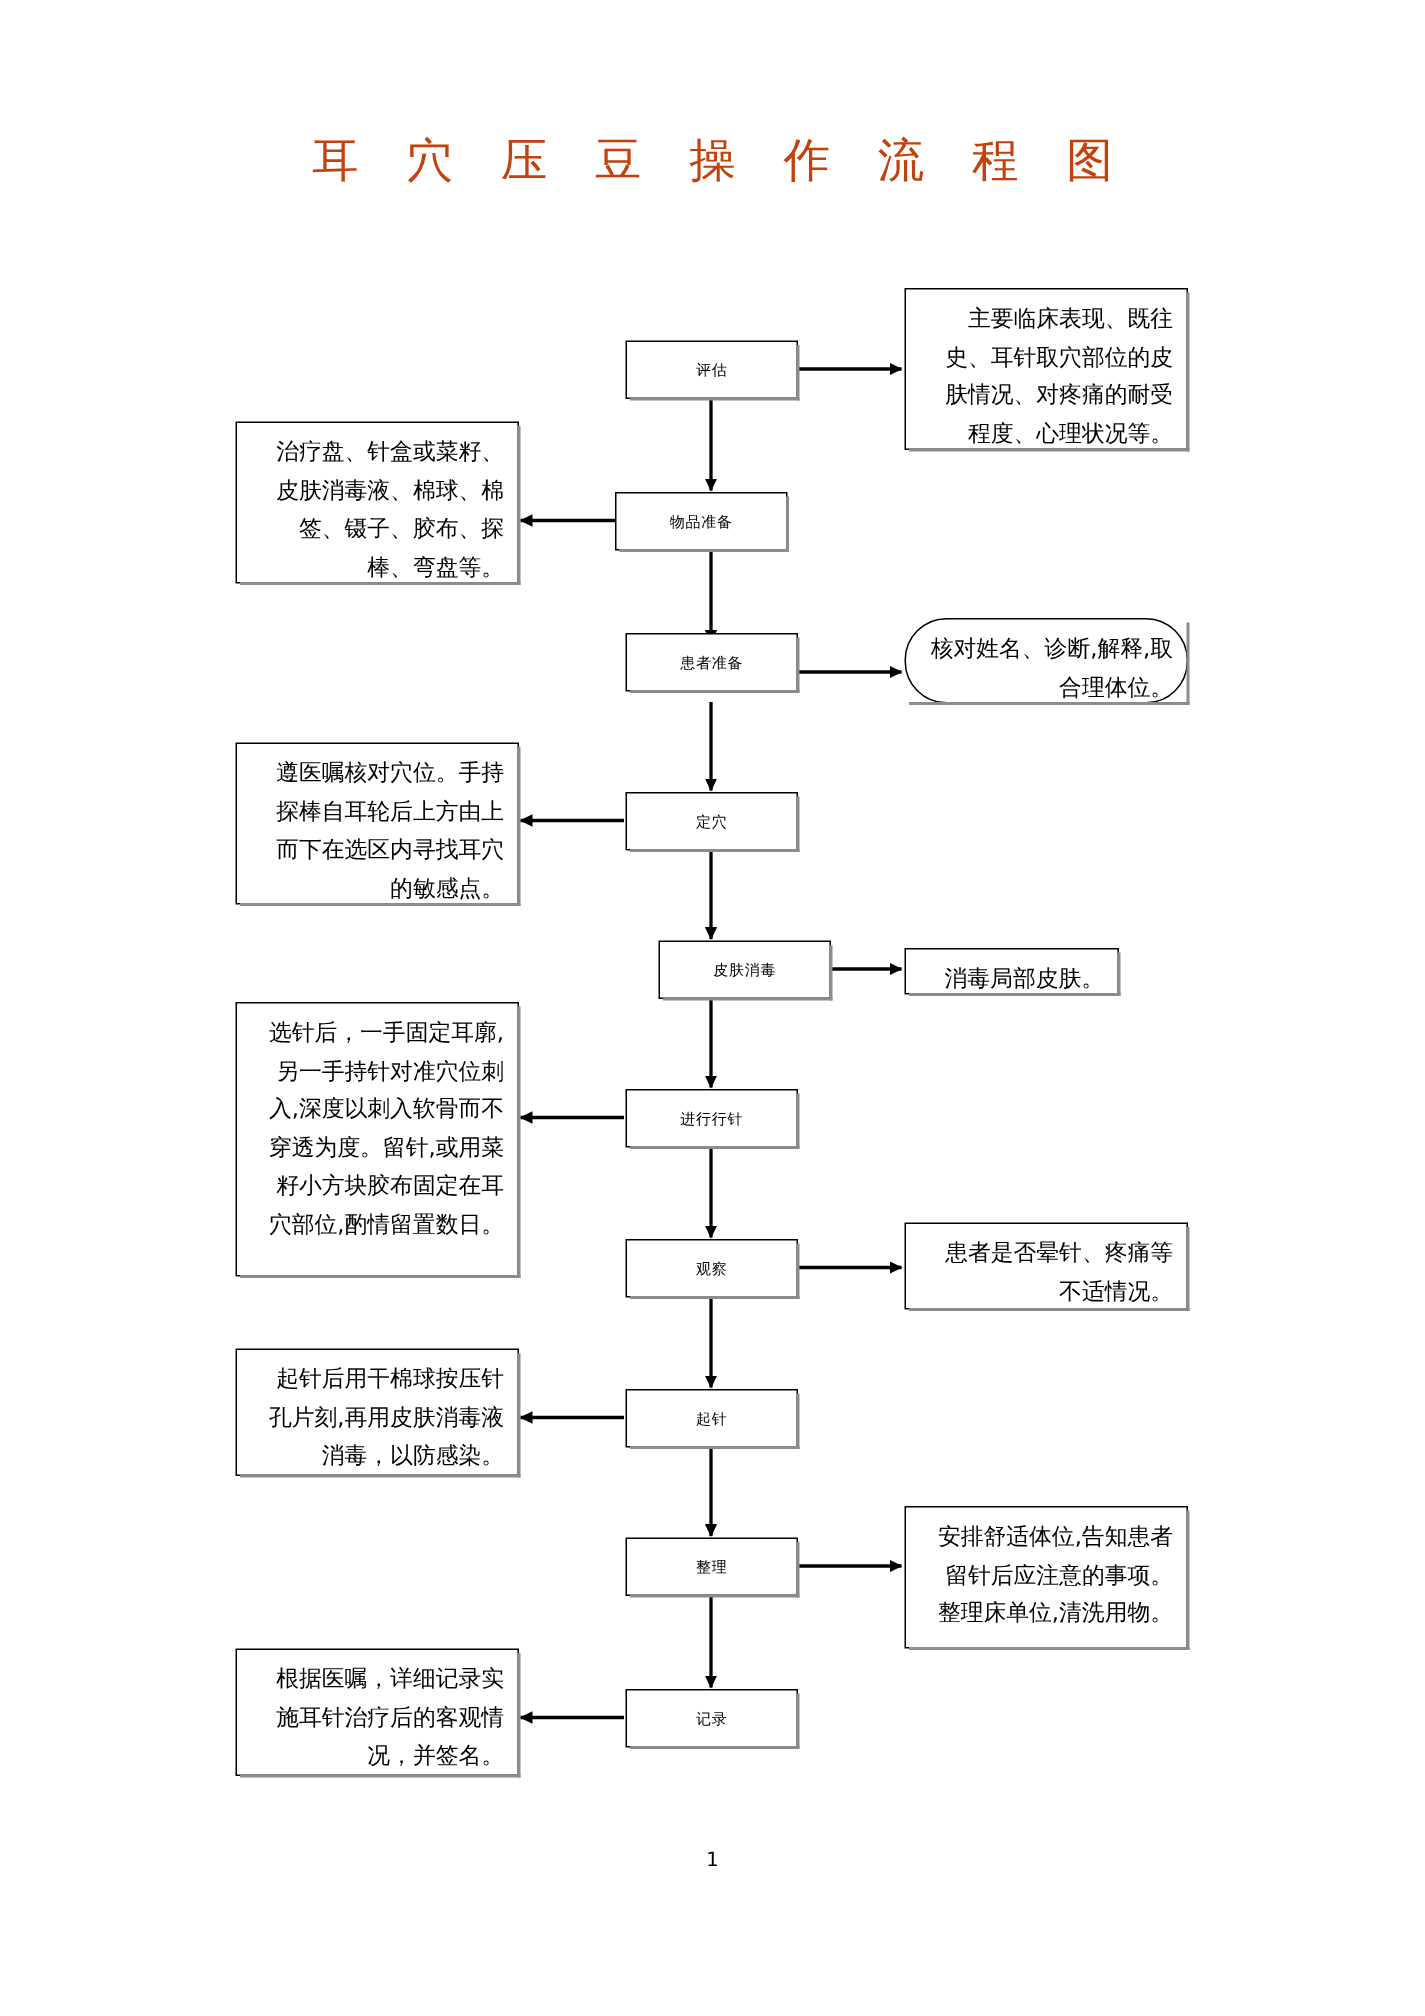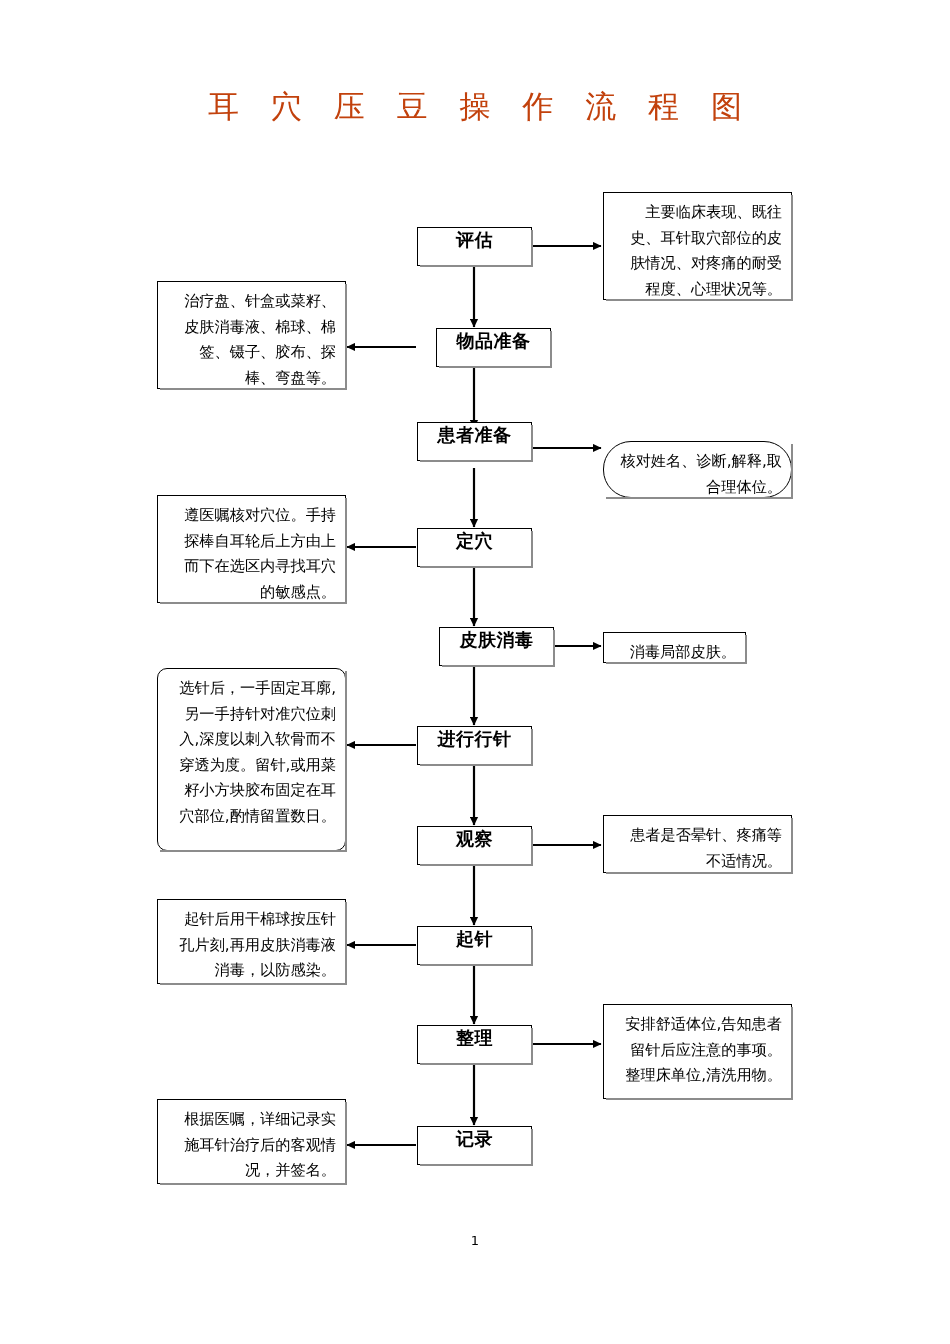--- a/index.html
+++ b/index.html
@@ -29,26 +29,26 @@
     color: #c2410c;
     font-family: "DejaVu Sans", "Liberation Sans", sans-serif;
     white-space: nowrap;
   }
   .node {
     position: absolute;
     box-sizing: border-box;
     border: 1.3px solid #000000;
     background: #ffffff;
     display: flex;
+    align-items: center;
     justify-content: center;
-    font-size: 18px;
+    font-size: 10px;
     color: #000000;
     letter-spacing: 0.5px;
     z-index: 3;
-    font-weight: bold;
   }
   .node::after {
     content: "";
     position: absolute;
     left: 2px;
     top: 100%;
     width: 100%;
     height: 2px;
     background: #8c8c8c;
     z-index: -1;
@@ -152,21 +152,21 @@
       <line x1="416" y1="547" x2="347" y2="547"></line>
       <line x1="416" y1="745" x2="347" y2="745"></line>
       <line x1="416" y1="945" x2="347" y2="945"></line>
       <line x1="416" y1="1145" x2="347" y2="1145"></line>
     </g>
   </svg>
 
   <div class="node" style="left:417px; top:227px; width:115px; height:39px;">
     <span>评估</span>
   </div>
-  <div class="node" style="left:436px; top:328px; width:115px; height:39px;">
+  <div class="node" style="left:410px; top:328px; width:115px; height:39px;">
     <span>物品准备</span>
   </div>
   <div class="node" style="left:417px; top:422px; width:115px; height:39px;">
     <span>患者准备</span>
   </div>
   <div class="node" style="left:417px; top:528px; width:115px; height:39px;">
     <span>定穴</span>
   </div>
   <div class="node" style="left:439px; top:627px; width:115px; height:39px;">
     <span>皮肤消毒</span>
@@ -183,40 +183,40 @@
   <div class="node" style="left:417px; top:1025px; width:115px; height:39px;">
     <span>整理</span>
   </div>
   <div class="node" style="left:417px; top:1126px; width:115px; height:39px;">
     <span>记录</span>
   </div>
 
   <div class="sidebox" style="left:603px; top:192px; width:189px; height:108px;">
     <span>主要临床表现、既往史、耳针取穴部位的皮肤情况、对疼痛的耐受程度、心理状况等。</span>
   </div>
-  <div class="sidebox" style="left:603px; top:441px; width:189px; height:57px;border-radius:28px;">
+  <div class="sidebox" style="left:603px; top:412px; width:189px; height:57px;border-radius:28px;">
     <span>核对姓名、诊断,解释,取合理体位。</span>
   </div>
   <div class="sidebox" style="left:603px; top:632px; width:143px; height:31px;">
     <span>消毒局部皮肤。</span>
   </div>
   <div class="sidebox" style="left:603px; top:815px; width:189px; height:58px;">
     <span>患者是否晕针、疼痛等不适情况。</span>
   </div>
   <div class="sidebox" style="left:603px; top:1004px; width:189px; height:95px;">
     <span>安排舒适体位,告知患者留针后应注意的事项。整理床单位,清洗用物。</span>
   </div>
 
   <div class="sidebox" style="left:157px; top:281px; width:189px; height:108px;">
     <span>治疗盘、针盒或菜籽、皮肤消毒液、棉球、棉签、镊子、胶布、探棒、弯盘等。</span>
   </div>
   <div class="sidebox" style="left:157px; top:495px; width:189px; height:108px;">
     <span>遵医嘱核对穴位。手持探棒自耳轮后上方由上而下在选区内寻找耳穴的敏感点。</span>
   </div>
-  <div class="sidebox" style="left:157px; top:668px; width:189px; height:183px;border-radius:10px;">
+  <div class="sidebox" style="left:157px; top:668px; width:189px; height:183px;">
     <span>选针后，一手固定耳廓,另一手持针对准穴位刺入,深度以刺入软骨而不穿透为度。留针,或用菜籽小方块胶布固定在耳穴部位,酌情留置数日。</span>
   </div>
   <div class="sidebox" style="left:157px; top:899px; width:189px; height:85px;">
     <span>起针后用干棉球按压针孔片刻,再用皮肤消毒液消毒，以防感染。</span>
   </div>
   <div class="sidebox" style="left:157px; top:1099px; width:189px; height:85px;">
     <span>根据医嘱，详细记录实施耳针治疗后的客观情况，并签名。</span>
   </div>
 
   <div id="pagenum">1</div>

